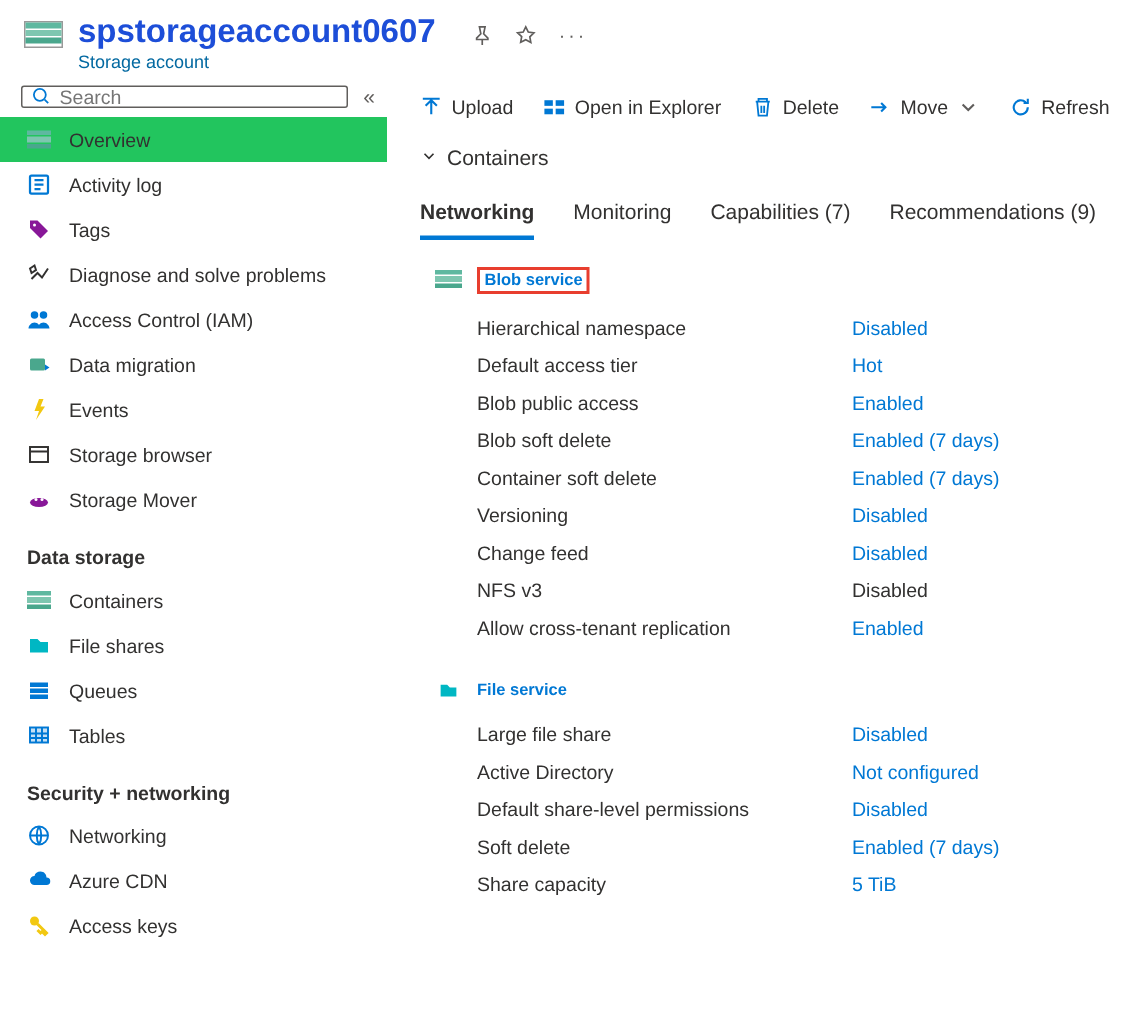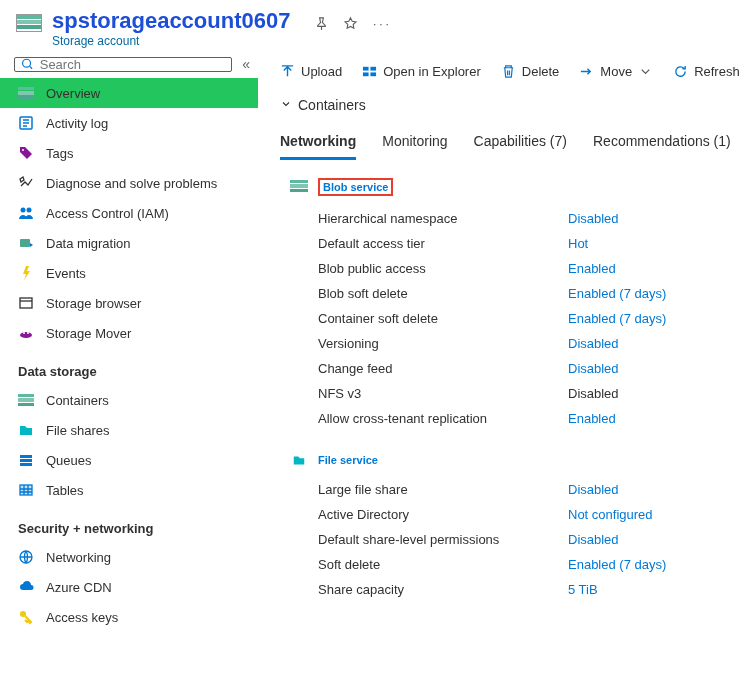--- a/index.html
+++ b/index.html
@@ -303,21 +303,21 @@
               <path d="M4 6l4 4 4-4"></path>
             </svg>
         </span>
         <span>Containers</span>
       </div>
 
       <div class="tabs" id="tabs-row">
           <div class="tab active">Networking</div>
           <div class="tab">Monitoring</div>
           <div class="tab">Capabilities (7)</div>
-          <div class="tab">Recommendations (1)</div>
+          <div class="tab">Recommendations (9)</div>
         </div>
 
       <div class="content" id="content">
           <div>
             <div class="section-head">
               <span class="sicon">
                 <div style="width:18px;height:12px;display:flex;flex-direction:column;gap:1px;">
                   <div style="flex:1;background:#5fb8a0"></div>
                   <div style="flex:1;background:#7ec6b0"></div>
                   <div style="flex:1;background:#4aa78d"></div>

